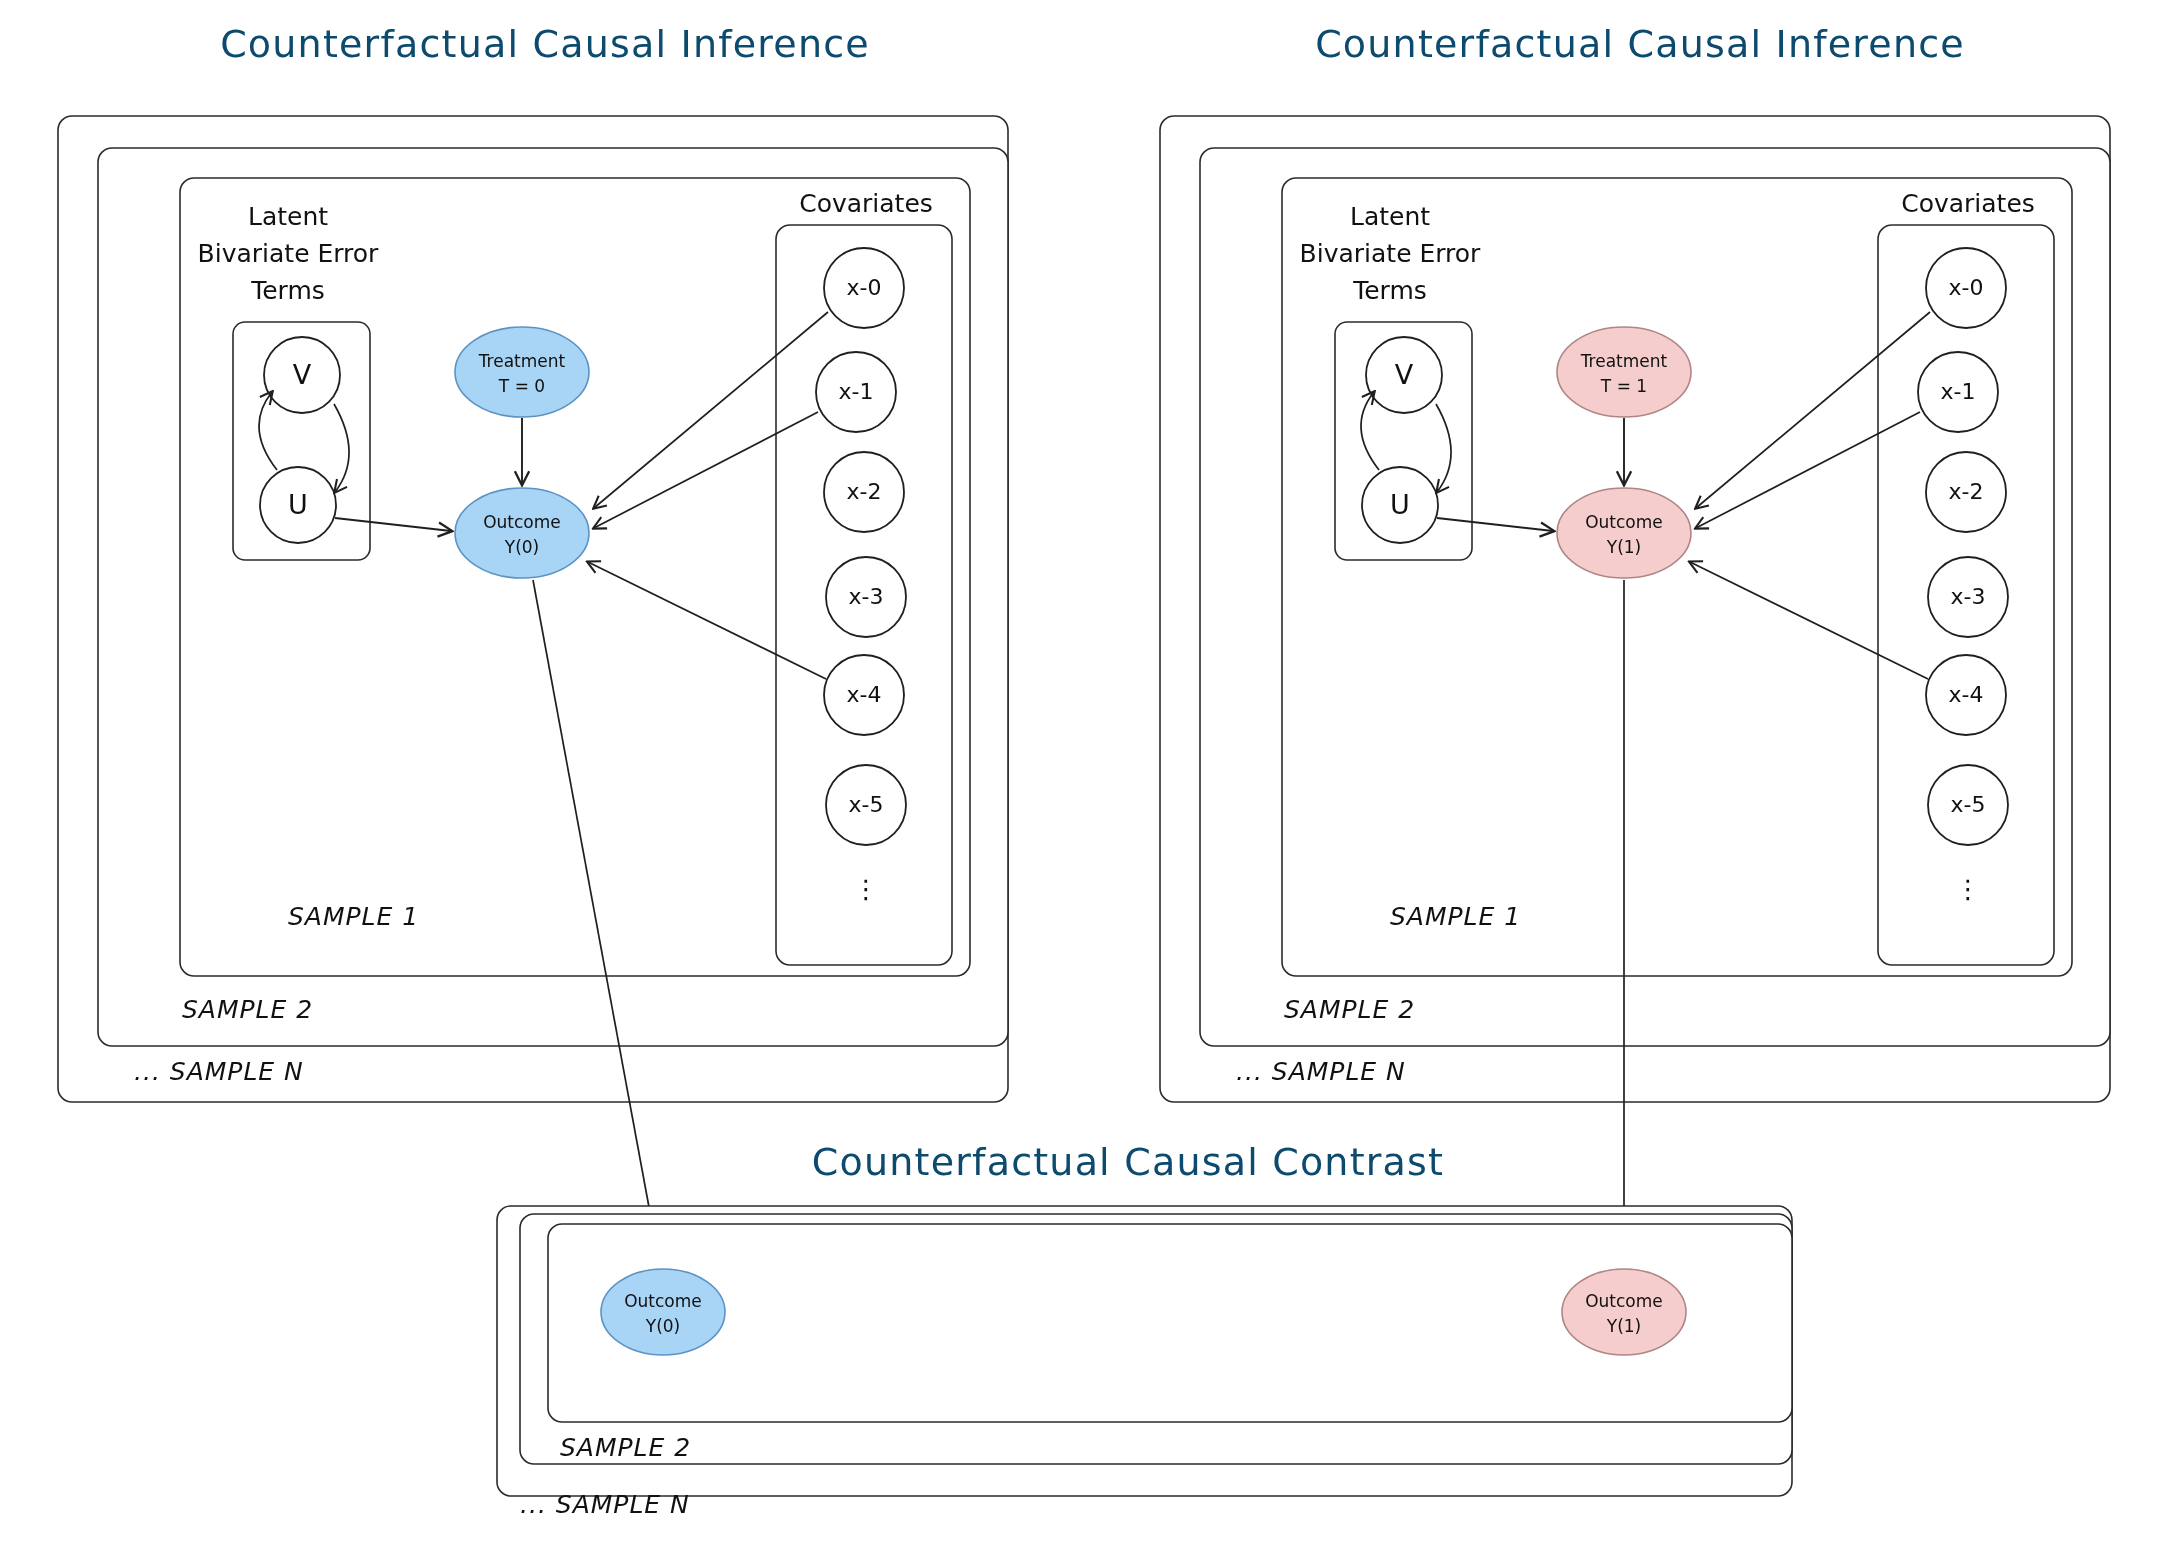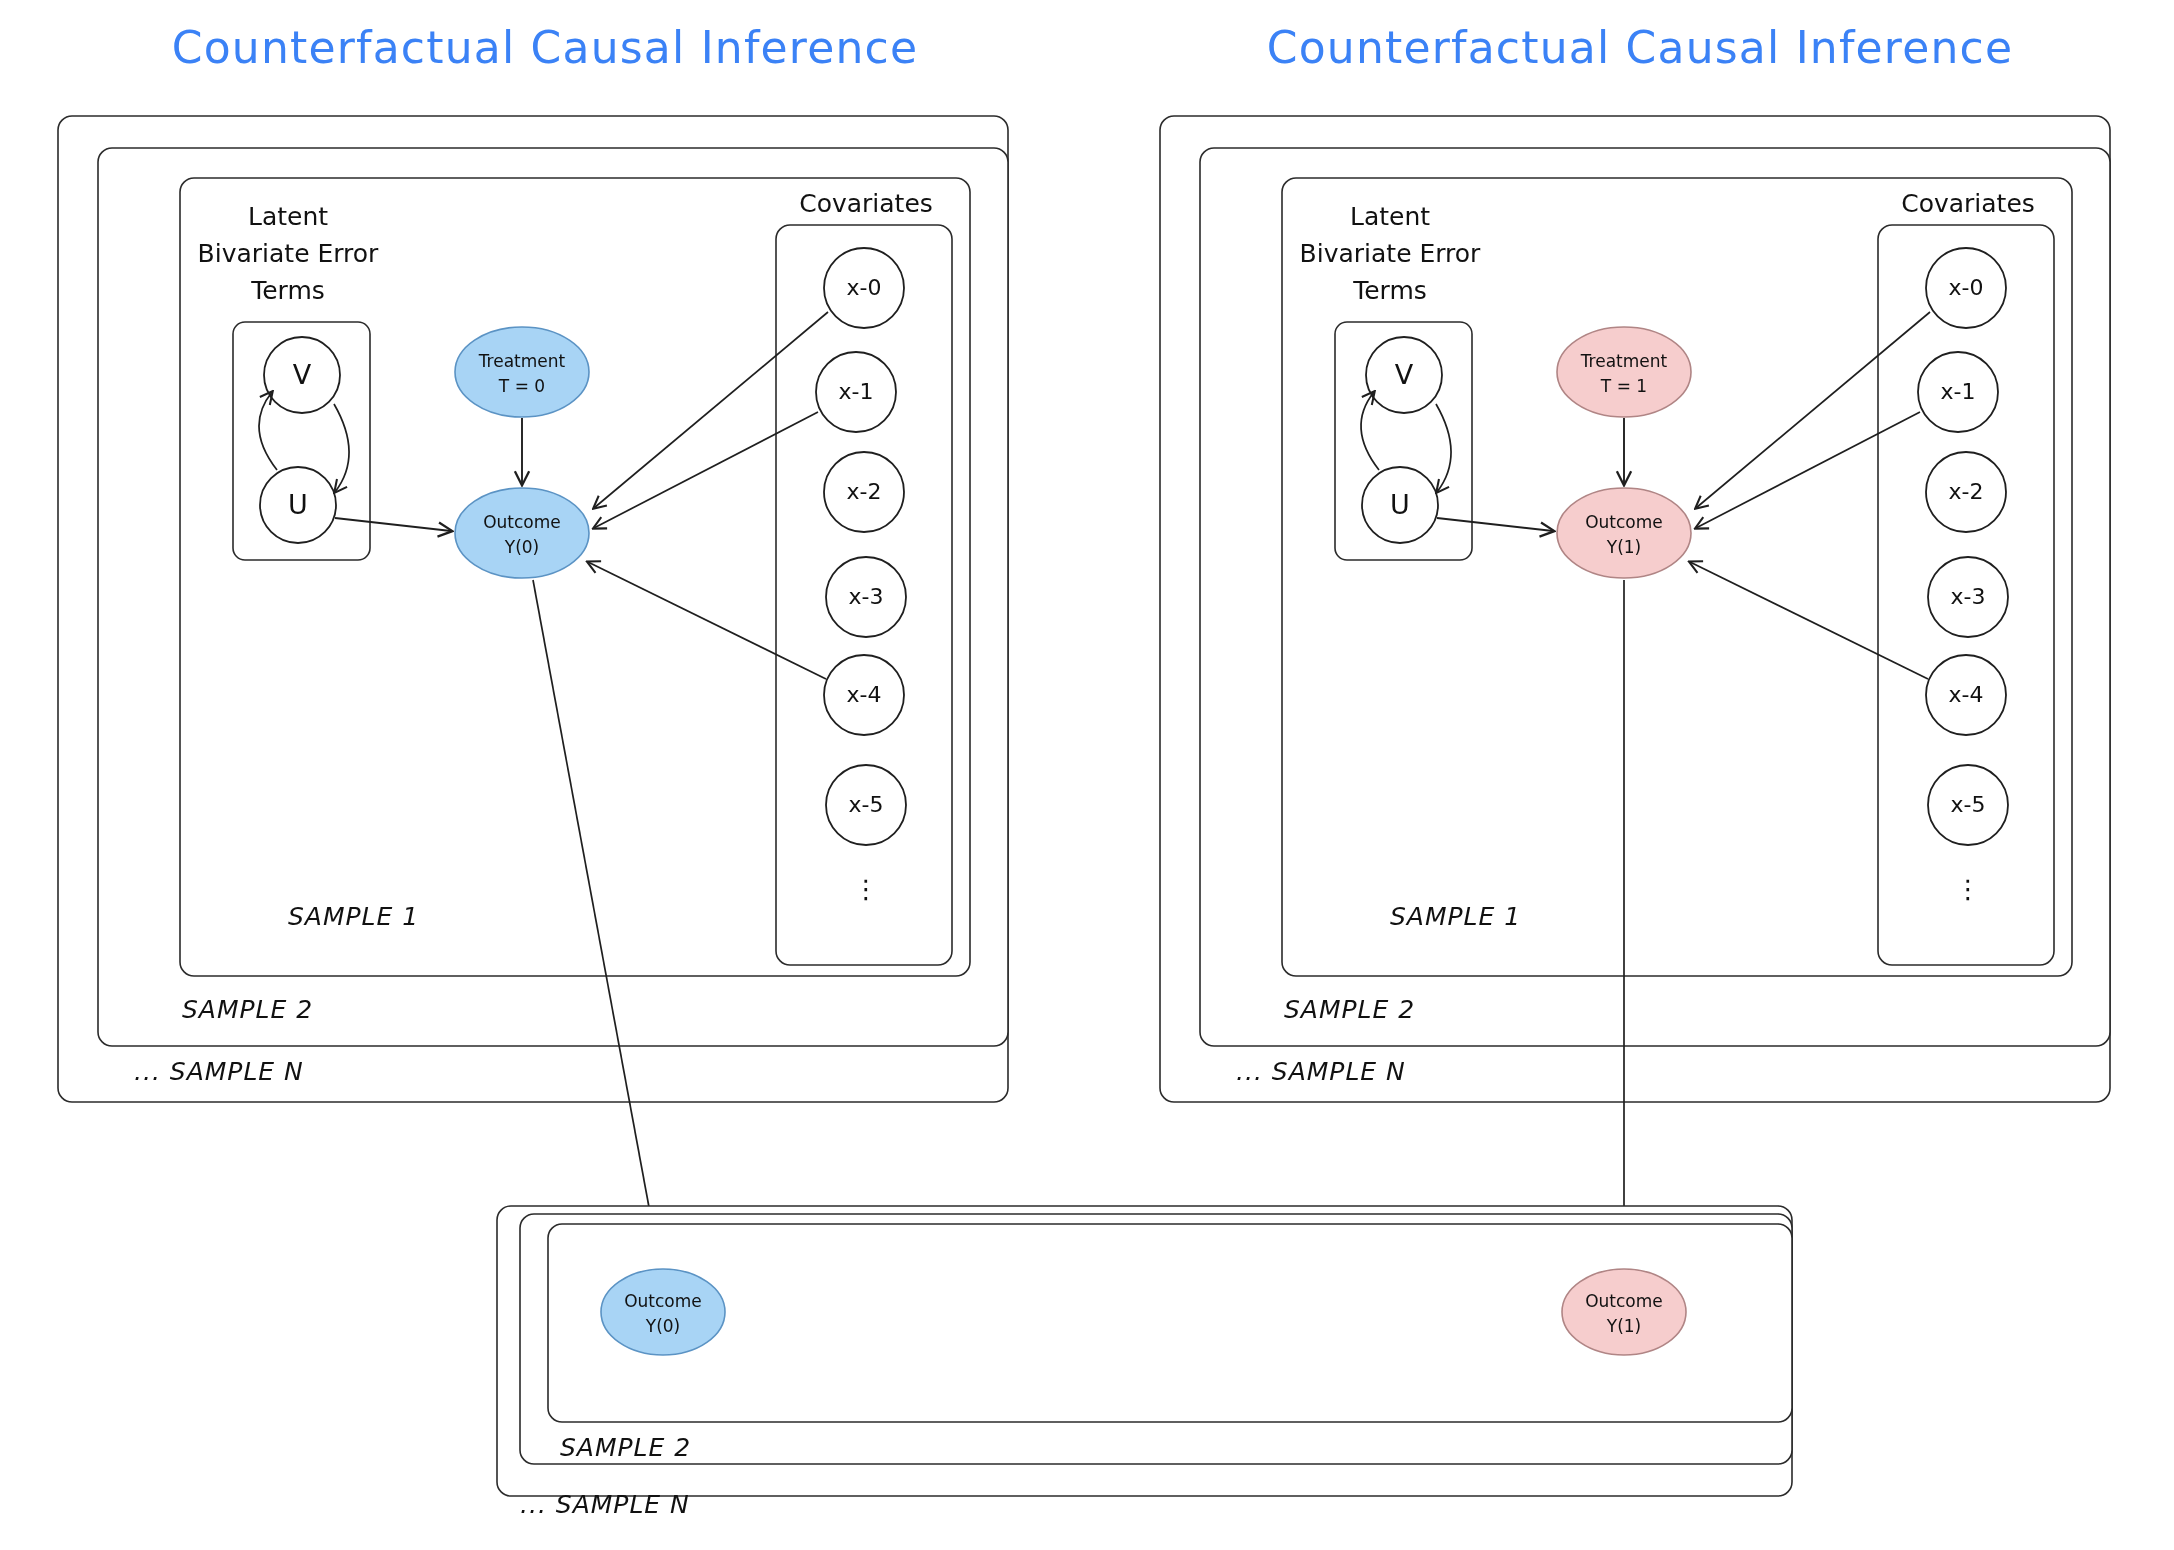--- a/index.html
+++ b/index.html
@@ -3,24 +3,24 @@
 <meta charset="utf-8">
 <style>
   html,body{margin:0;padding:0;background:#ffffff;}
   body{width:2174px;height:1550px;position:relative;overflow:hidden;
        font-family:"DejaVu Sans",sans-serif;color:#1a1a1a;}
   .stage{position:absolute;left:0;top:0;width:2174px;height:1550px;}
   svg.diagram{position:absolute;left:0;top:0;width:2174px;height:1550px;}
   .title{
     position:absolute;
     font-family:"DejaVu Sans",sans-serif;
-    font-size:44px;
+    font-size:38px;
     font-weight:400;
     letter-spacing:1.2px;
-    color:#3b82f6;
+    color:#0c4a6e;
     white-space:nowrap;
     text-align:center;
   }
   .panel-title{transform:translateX(-50%);}
   .node-label{
     font-family:"DejaVu Sans",sans-serif;
     fill:#111111;
     text-anchor:middle;
     dominant-baseline:middle;
   }
@@ -43,20 +43,21 @@
   .edge{fill:none;stroke:#1f1f1f;stroke-width:1.9;}
   .edge-thin{fill:none;stroke:#1f1f1f;stroke-width:1.7;}
 </style>
 </head>
 <body>
 
 <div class="stage">
 
   <div class="title panel-title" style="left:545px;top:22px;">Counterfactual Causal Inference</div>
   <div class="title panel-title" style="left:1640px;top:22px;">Counterfactual Causal Inference</div>
+  <div class="title panel-title" style="left:1128px;top:1140px;">Counterfactual Causal Contrast</div>
 
   <svg class="diagram" viewBox="0 0 2174 1550" xmlns="http://www.w3.org/2000/svg">
     <defs>
       <marker id="ah" viewBox="0 0 12 12" refX="10" refY="6" markerWidth="9" markerHeight="9" orient="auto-start-reverse">
         <path d="M 1 1 L 11 6 L 1 11" fill="none" stroke="#1f1f1f" stroke-width="1.6"></path>
       </marker>
     </defs>
 
     <g>
       <rect class="frame" x="58" y="116" width="950" height="986" rx="14" ry="14"></rect>

